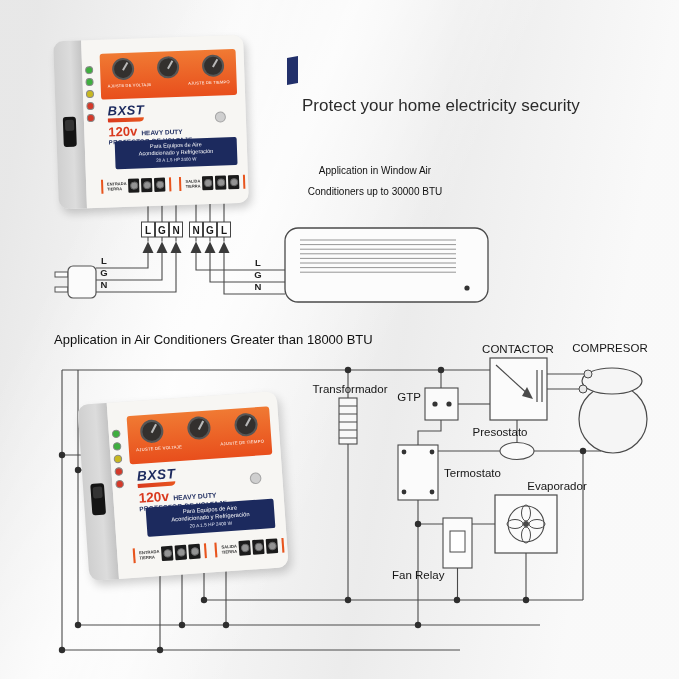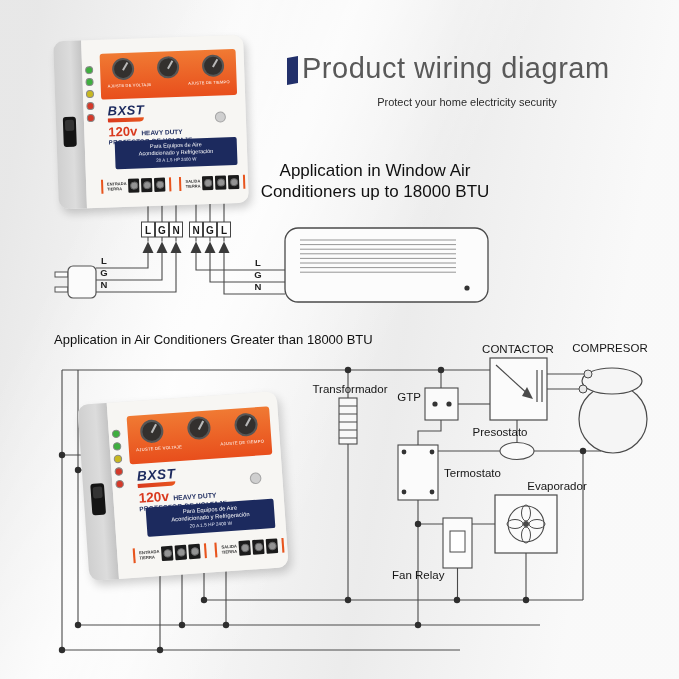--- a/index.html
+++ b/index.html
@@ -10,23 +10,23 @@
       linear-gradient(115deg, rgba(255,255,255,0) 18%, rgba(255,255,255,.75) 36%, rgba(233,233,233,0) 55%),
       linear-gradient(100deg, rgba(224,224,224,.55) 5%, rgba(251,251,251,.85) 30%, rgba(229,229,229,.45) 58%, rgba(250,250,250,.9) 85%);}
   svg{position:absolute;left:0;top:0;z-index:1;}
   svg text{font-family:"Liberation Sans",sans-serif;}
 
   
   .title-flag{position:absolute;left:287px;top:57px;width:11px;height:27px;background:#22306b;
     transform:skewY(-10deg);z-index:3;}
   .page-title{position:absolute;left:302px;top:52px;width:360px;font-size:29px;color:#595959;
     letter-spacing:.5px;z-index:3;}
-  .page-subtitle{position:absolute;left:302px;top:96px;width:330px;text-align:center;font-size:11px;
+  .page-subtitle{position:absolute;left:302px;top:96px;width:330px;text-align:left;font-size:17px;
     color:#2b2b2b;z-index:3;}
-  .s1-heading{position:absolute;left:255px;top:160px;width:240px;text-align:center;font-size:17px;
+  .s1-heading{position:absolute;left:255px;top:160px;width:240px;text-align:center;font-size:10px;
     line-height:21px;color:#101010;z-index:3;}
   .s2-heading{position:absolute;left:54px;top:332px;width:480px;font-size:13px;color:#101010;z-index:3;}
 
   
   .device{position:absolute;width:190px;height:168px;z-index:2;border-radius:10px;
     box-shadow:3px 5px 9px rgba(0,0,0,.18);background:#ededed;}
   .device.d1{left:56px;top:38px;transform:rotate(-2deg);}
   .device.d2{left:88px;top:402px;transform:rotate(-4deg) scale(1.05);}
   .dev-strip{position:absolute;left:0;top:0;bottom:0;width:28px;border-radius:10px 0 0 10px;
     background:linear-gradient(90deg,#cfcfcf,#dcdcdc 60%,#c4c4c4);}
@@ -220,25 +220,24 @@
       <text x="518" y="353" text-anchor="middle">CONTACTOR</text>
       <text x="610" y="352" text-anchor="middle">COMPRESOR</text>
       <text x="500" y="436" text-anchor="middle">Presostato</text>
       <text x="444" y="477" text-anchor="start">Termostato</text>
       <text x="557" y="490" text-anchor="middle">Evaporador</text>
       <text x="392" y="579" text-anchor="start">Fan Relay</text>
     </g>
   </svg>
 
   <div class="title-flag"></div>
-  <div class="page-title">Product wiring diagram</div>
   <div class="page-subtitle">Protect your home electricity security</div>
   <div class="s1-heading">
     <div>Application in Window Air</div>
-    <div>Conditioners up to 18000 BTU</div>
+    <div>Conditioners up to 30000 BTU</div>
   </div>
   <div class="s2-heading">Application in Air Conditioners Greater than 18000 BTU</div>
 
   <div class="device d1">
     <div class="dev-strip">
       <div class="dev-switch"></div>
     </div>
     <div class="dev-main">
       <div class="dev-leds">
         <span class="led g"></span>

